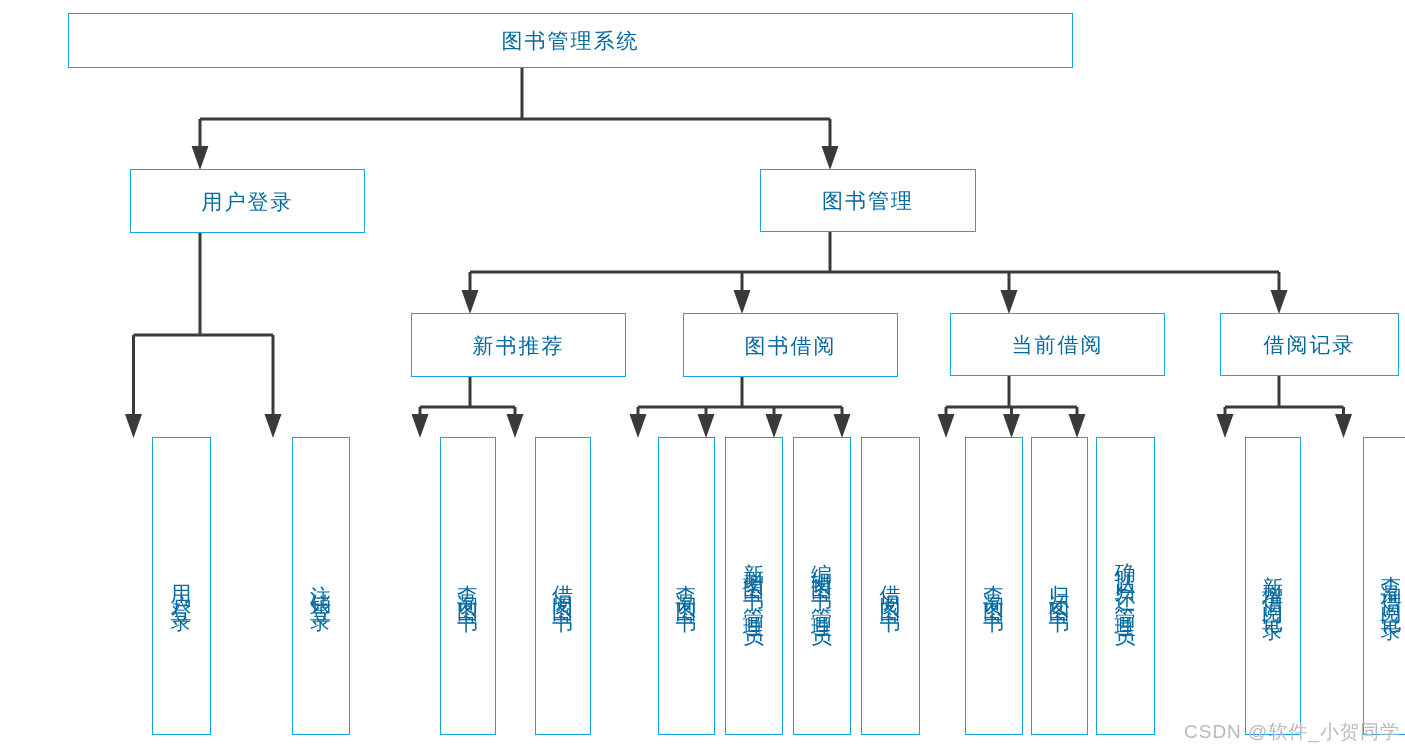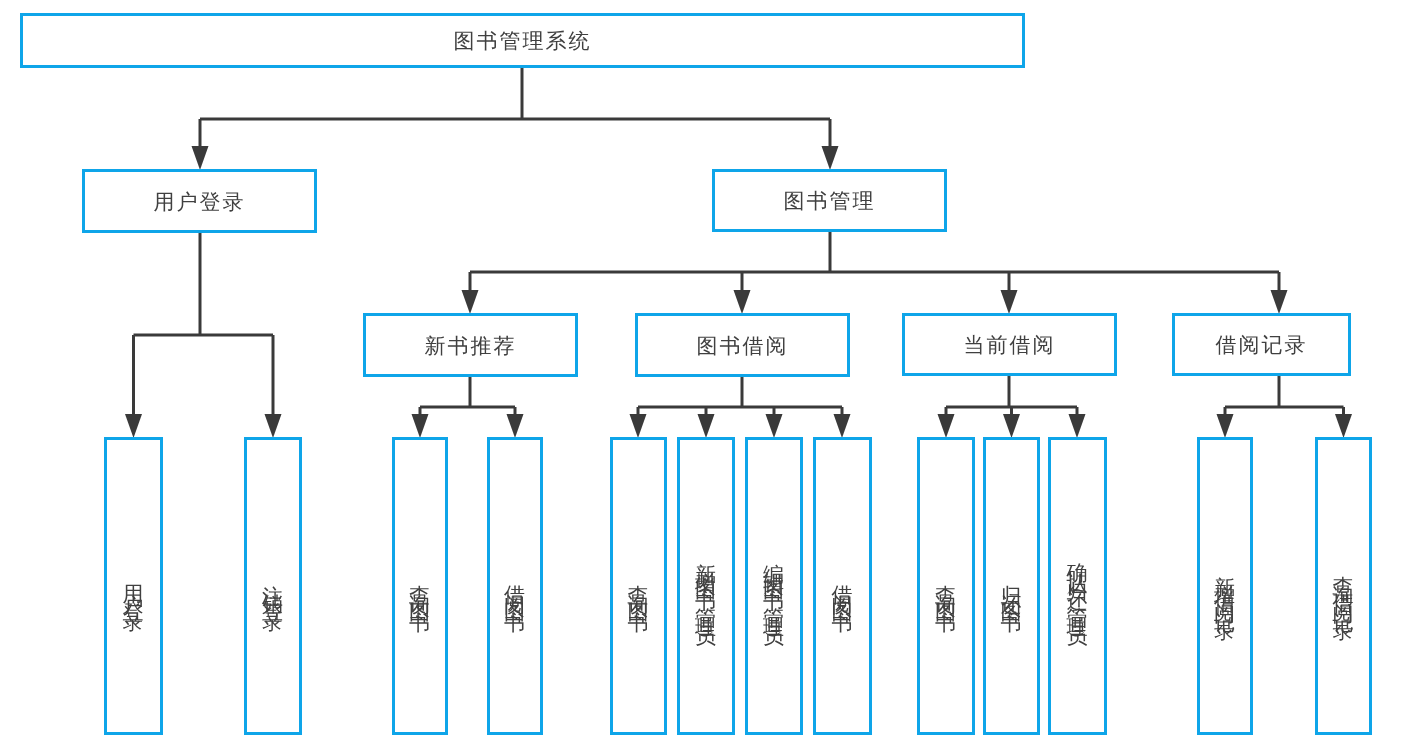--- a/index.html
+++ b/index.html
@@ -3,23 +3,24 @@
 <meta charset="utf-8">
 <style>
   html,body{margin:0;padding:0;background:#ffffff;}
   .canvas{
     position:relative;width:1405px;height:747px;background:#ffffff;
     font-family:"Liberation Sans","DejaVu Sans",sans-serif;overflow:hidden;
   }
   #connectors{position:absolute;left:0;top:0;z-index:1;}
   .node{
     position:absolute;box-sizing:border-box;background:#ffffff;
-    border:3px solid #0ea5e9;display:flex;align-items:center;justify-content:center;
-    font-size:21px;color:#404040;letter-spacing:2px;z-index:2;line-height:1;
+    border:1px solid #0ea5e9;display:flex;align-items:center;justify-content:center;
+    font-size:21px;color:#0369a1;letter-spacing:2px;z-index:2;line-height:1;
     white-space:nowrap;
+    margin-left:48px;
   }
   .vert{
     writing-mode:vertical-rl;letter-spacing:9px;font-size:21px;
   }
   .watermark{
     position:absolute;z-index:3;color:#b9b9b9;font-size:19px;letter-spacing:1px;
     white-space:nowrap;
   }
 </style>
 </head>
@@ -78,21 +79,21 @@
       <line x1="1225" y1="407" x2="1343.5" y2="407" stroke="#3a3a3a" stroke-width="3"></line>
       <line x1="1225" y1="407" x2="1225" y2="420" stroke="#3a3a3a" stroke-width="3"></line>
       <polygon points="1216.5,414 1233.5,414 1225,438" fill="#3a3a3a"></polygon>
       <line x1="1343.5" y1="407" x2="1343.5" y2="420" stroke="#3a3a3a" stroke-width="3"></line>
       <polygon points="1335,414 1352,414 1343.5,438" fill="#3a3a3a"></polygon>
     </svg>
 
   <div class="node" style="left:20px;top:13px;width:1005px;height:55px">图书管理系统</div>
 
   <div class="node" style="left:82px;top:169px;width:235px;height:64px">用户登录</div>
-  <div class="node" style="left:712px;top:169px;width:235px;height:63px">图书管理</div>
+  <div class="node" style="left:712px;top:169px;width:216px;height:63px">图书管理</div>
 
   <div class="node" style="left:635px;top:313px;width:215px;height:64px">图书借阅</div>
   <div class="node" style="left:363px;top:313px;width:215px;height:64px">新书推荐</div>
   <div class="node" style="left:902px;top:313px;width:215px;height:63px">当前借阅</div>
   <div class="node" style="left:1172px;top:313px;width:179px;height:63px">借阅记录</div>
 
   <div class="node vert" style="left:104px;top:437px;width:59px;height:298px">用户登录</div>
   <div class="node vert" style="left:244px;top:437px;width:58px;height:298px">注销登录</div>
 
   <div class="node vert" style="left:392px;top:437px;width:56px;height:298px">查询图书</div>
@@ -103,13 +104,14 @@
   <div class="node vert" style="left:745px;top:437px;width:58px;height:298px">编辑图书（管理员）</div>
   <div class="node vert" style="left:813px;top:437px;width:59px;height:298px">借阅图书</div>
 
   <div class="node vert" style="left:917px;top:437px;width:58px;height:298px">查询图书</div>
   <div class="node vert" style="left:983px;top:437px;width:57px;height:298px">归还图书</div>
   <div class="node vert" style="left:1048px;top:437px;width:59px;height:298px">确认归还（管理员）</div>
 
   <div class="node vert" style="left:1197px;top:437px;width:56px;height:298px">新增借阅记录</div>
   <div class="node vert" style="left:1315px;top:437px;width:57px;height:298px">查询借阅记录</div>
 
+  <div class="watermark" style="left:1184px;top:719px">CSDN @软件_小贺同学</div>
 </div>
 
 </body></html>

